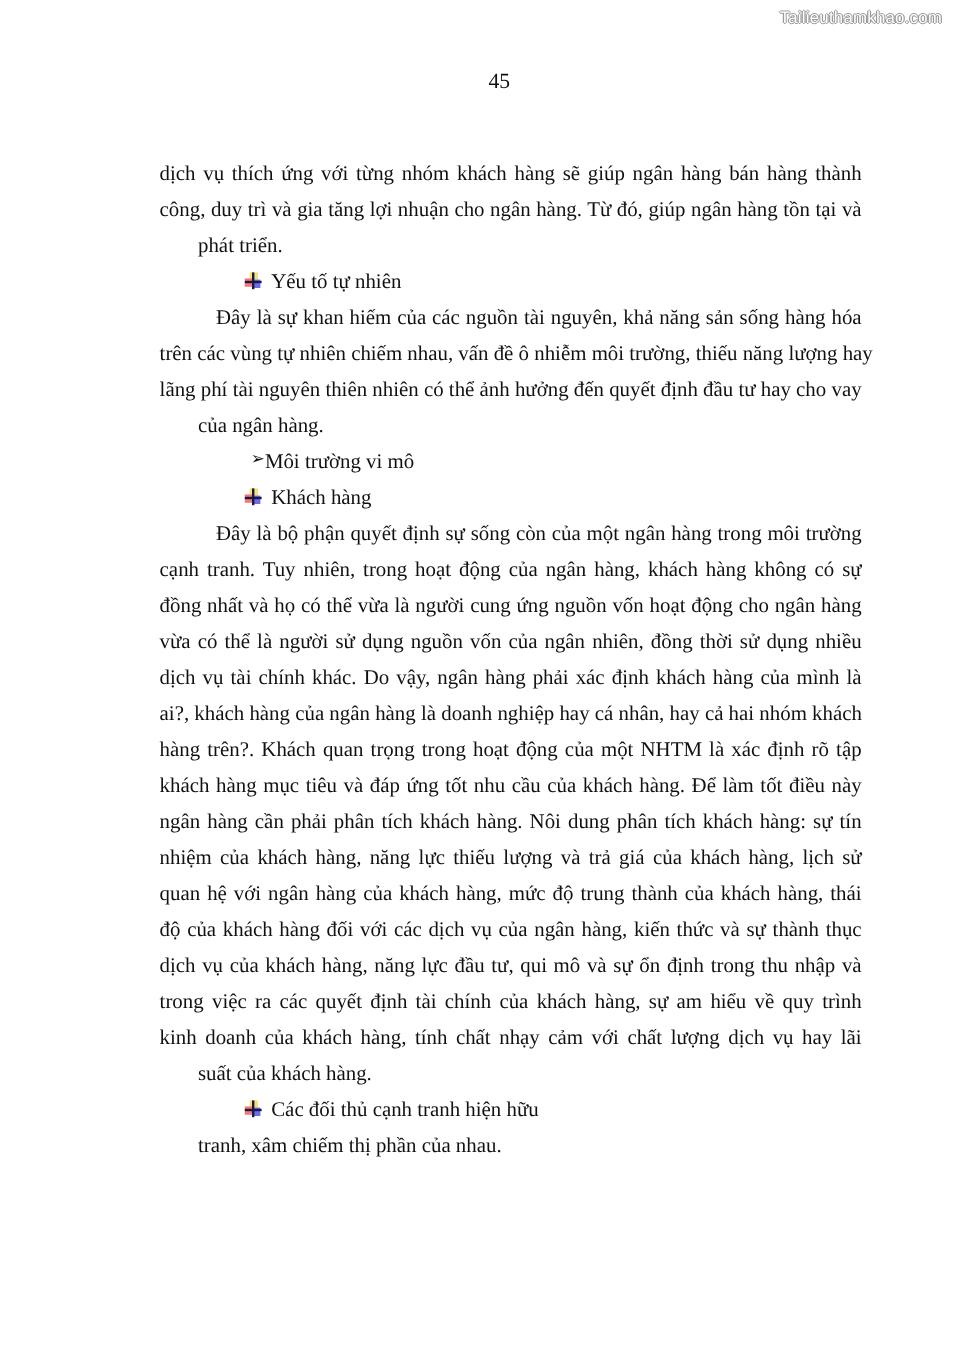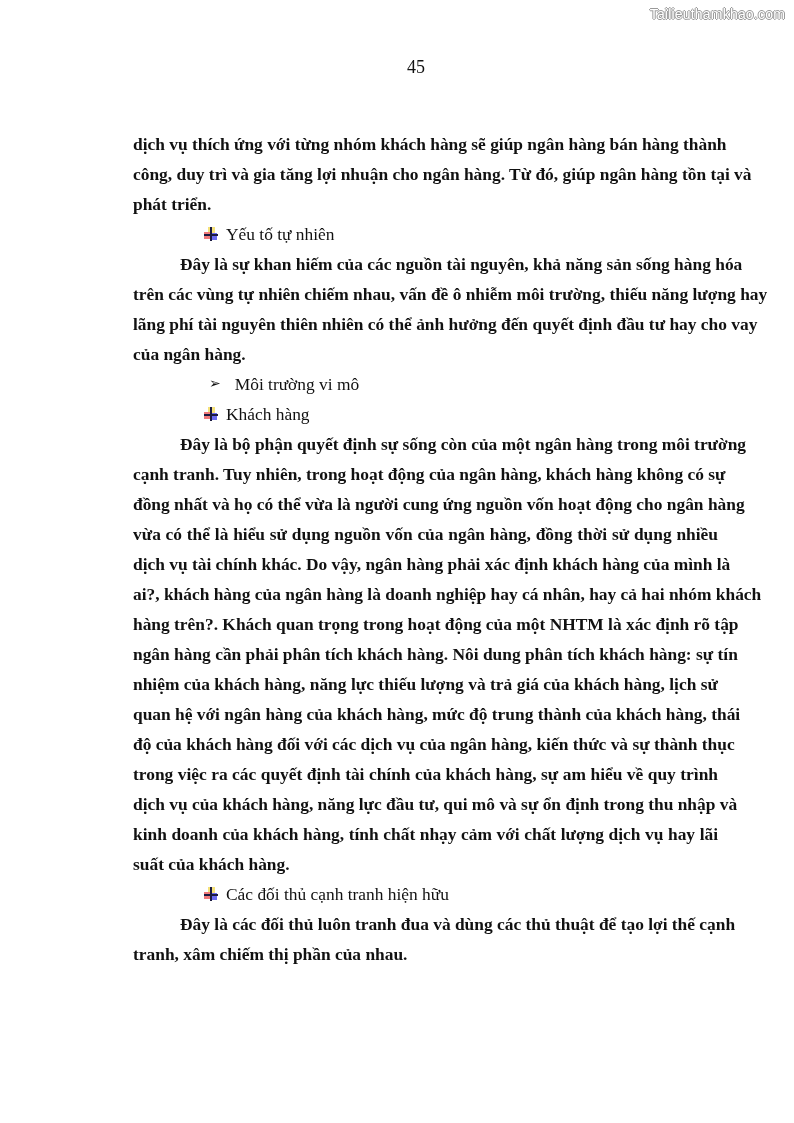--- a/index.html
+++ b/index.html
@@ -3,27 +3,27 @@
   <meta charset="utf-8">
   <style>
     html, body { margin: 0; padding: 0; background: #ffffff; }
     body { width: 794px; height: 1123px; position: relative; overflow: hidden;
            font-family: "Liberation Serif", "DejaVu Serif", serif; color: #111; }
     .watermark { position: absolute; top: 6px; right: 9px; font-family: "Liberation Sans", "DejaVu Sans", sans-serif;
                  font-size: 14px; color: #ffffff;
                  text-shadow: -1px 0 #9a9a9a, 1px 0 #9a9a9a, 0 -1px #9a9a9a, 0 1px #9a9a9a; letter-spacing: 0.2px; margin-left: 32px; }
     .page-number { position: absolute; top: 57px; left: 0; width: 832px; text-align: center; font-size: 18px; }
     .content { position: absolute; top: 129px; left: 133px; width: 585px; font-size: 17.4px; line-height: 30px; }
-    .para { margin: 0; text-align: justify; text-align-last: left; font-weight: bold; }
+    .para { margin: 0; text-align: justify; text-align-last: left; }
     .line { display: block; text-align: justify; text-align-last: justify; white-space: nowrap; }
-    .line.last { text-align-last: left; }
+    .line.last { text-align-last: left; margin-left: 32px; }
     .heading { display: flex; align-items: center; height: 30px; margin-left: 71px; }
     .heading .label { margin-left: 8px; text-align: right; }
     .arrow-heading { display: flex; align-items: center; height: 30px; margin-left: 76px; }
-    .arrow-heading .label { margin-left: 14px; }
+    .arrow-heading .label { margin-left: 0; }
     .plus-icon { position: relative; width: 14px; height: 14px; display: inline-block; }
     .plus-icon .y { position: absolute; left: 4px; top: 0px; width: 7px; height: 7px; background: #f5e17a; }
     .plus-icon .r { position: absolute; left: 0px; top: 5px; width: 7px; height: 7px; background: #f07a7a; }
     .plus-icon .b { position: absolute; left: 6px; top: 6px; width: 7px; height: 7px; background: #6b6bf0; }
     .plus-icon .v { position: absolute; left: 6px; top: 0px; width: 2px; height: 14px; background: #1a1a40; }
     .plus-icon .h { position: absolute; left: 0px; top: 7px; width: 14px; height: 2px; background: #1a1a40; }
     .arrow-icon { font-size: 14px; line-height: 1; }
   </style>
 </head>
 <body>
@@ -70,43 +70,43 @@
         <i class="v"></i>
         <i class="h"></i>
       </span>
     <span class="label">Khách hàng</span>
   </div>
 
   <p class="para">
     <span class="line" style="padding-left:47px">Đây là bộ phận quyết định sự sống còn của một ngân hàng trong môi trường</span>
     <span class="line">cạnh tranh. Tuy nhiên, trong hoạt động của ngân hàng, khách hàng không có sự</span>
     <span class="line">đồng nhất và họ có thể vừa là người cung ứng nguồn vốn hoạt động cho ngân hàng</span>
-    <span class="line">vừa có thể là hiểu sử dụng nguồn vốn của ngân hàng, đồng thời sử dụng nhiều</span>
+    <span class="line">vừa có thể là người sử dụng nguồn vốn của ngân nhiên, đồng thời sử dụng nhiều</span>
     <span class="line">dịch vụ tài chính khác. Do vậy, ngân hàng phải xác định khách hàng của mình là</span>
     <span class="line">ai?, khách hàng của ngân hàng là doanh nghiệp hay cá nhân, hay cả hai nhóm khách</span>
     <span class="line">hàng trên?. Khách quan trọng trong hoạt động của một NHTM là xác định rõ tập</span>
+    <span class="line">khách hàng mục tiêu và đáp ứng tốt nhu cầu của khách hàng. Để làm tốt điều này</span>
     <span class="line">ngân hàng cần phải phân tích khách hàng. Nôi dung phân tích khách hàng: sự tín</span>
     <span class="line">nhiệm của khách hàng, năng lực thiếu lượng và trả giá của khách hàng, lịch sử</span>
     <span class="line">quan hệ với ngân hàng của khách hàng, mức độ trung thành của khách hàng, thái</span>
     <span class="line">độ của khách hàng đối với các dịch vụ của ngân hàng, kiến thức và sự thành thục</span>
+    <span class="line">dịch vụ của khách hàng, năng lực đầu tư, qui mô và sự ổn định trong thu nhập và</span>
     <span class="line">trong việc ra các quyết định tài chính của khách hàng, sự am hiểu về quy trình</span>
-    <span class="line">dịch vụ của khách hàng, năng lực đầu tư, qui mô và sự ổn định trong thu nhập và</span>
     <span class="line">kinh doanh của khách hàng, tính chất nhạy cảm với chất lượng dịch vụ hay lãi</span>
     <span class="line last">suất của khách hàng.</span>
   </p>
 
   <div class="heading">
     <span class="plus-icon">
         <i class="y"></i>
         <i class="r"></i>
         <i class="b"></i>
         <i class="v"></i>
         <i class="h"></i>
       </span>
     <span class="label">Các đối thủ cạnh tranh hiện hữu</span>
   </div>
 
   <p class="para">
-    <span class="line" style="padding-left:47px">Đây là các đối thủ luôn tranh đua và dùng các thủ thuật để tạo lợi thế cạnh</span>
     <span class="line last">tranh, xâm chiếm thị phần của nhau.</span>
   </p>
 
 </div>
 
 </body></html>

